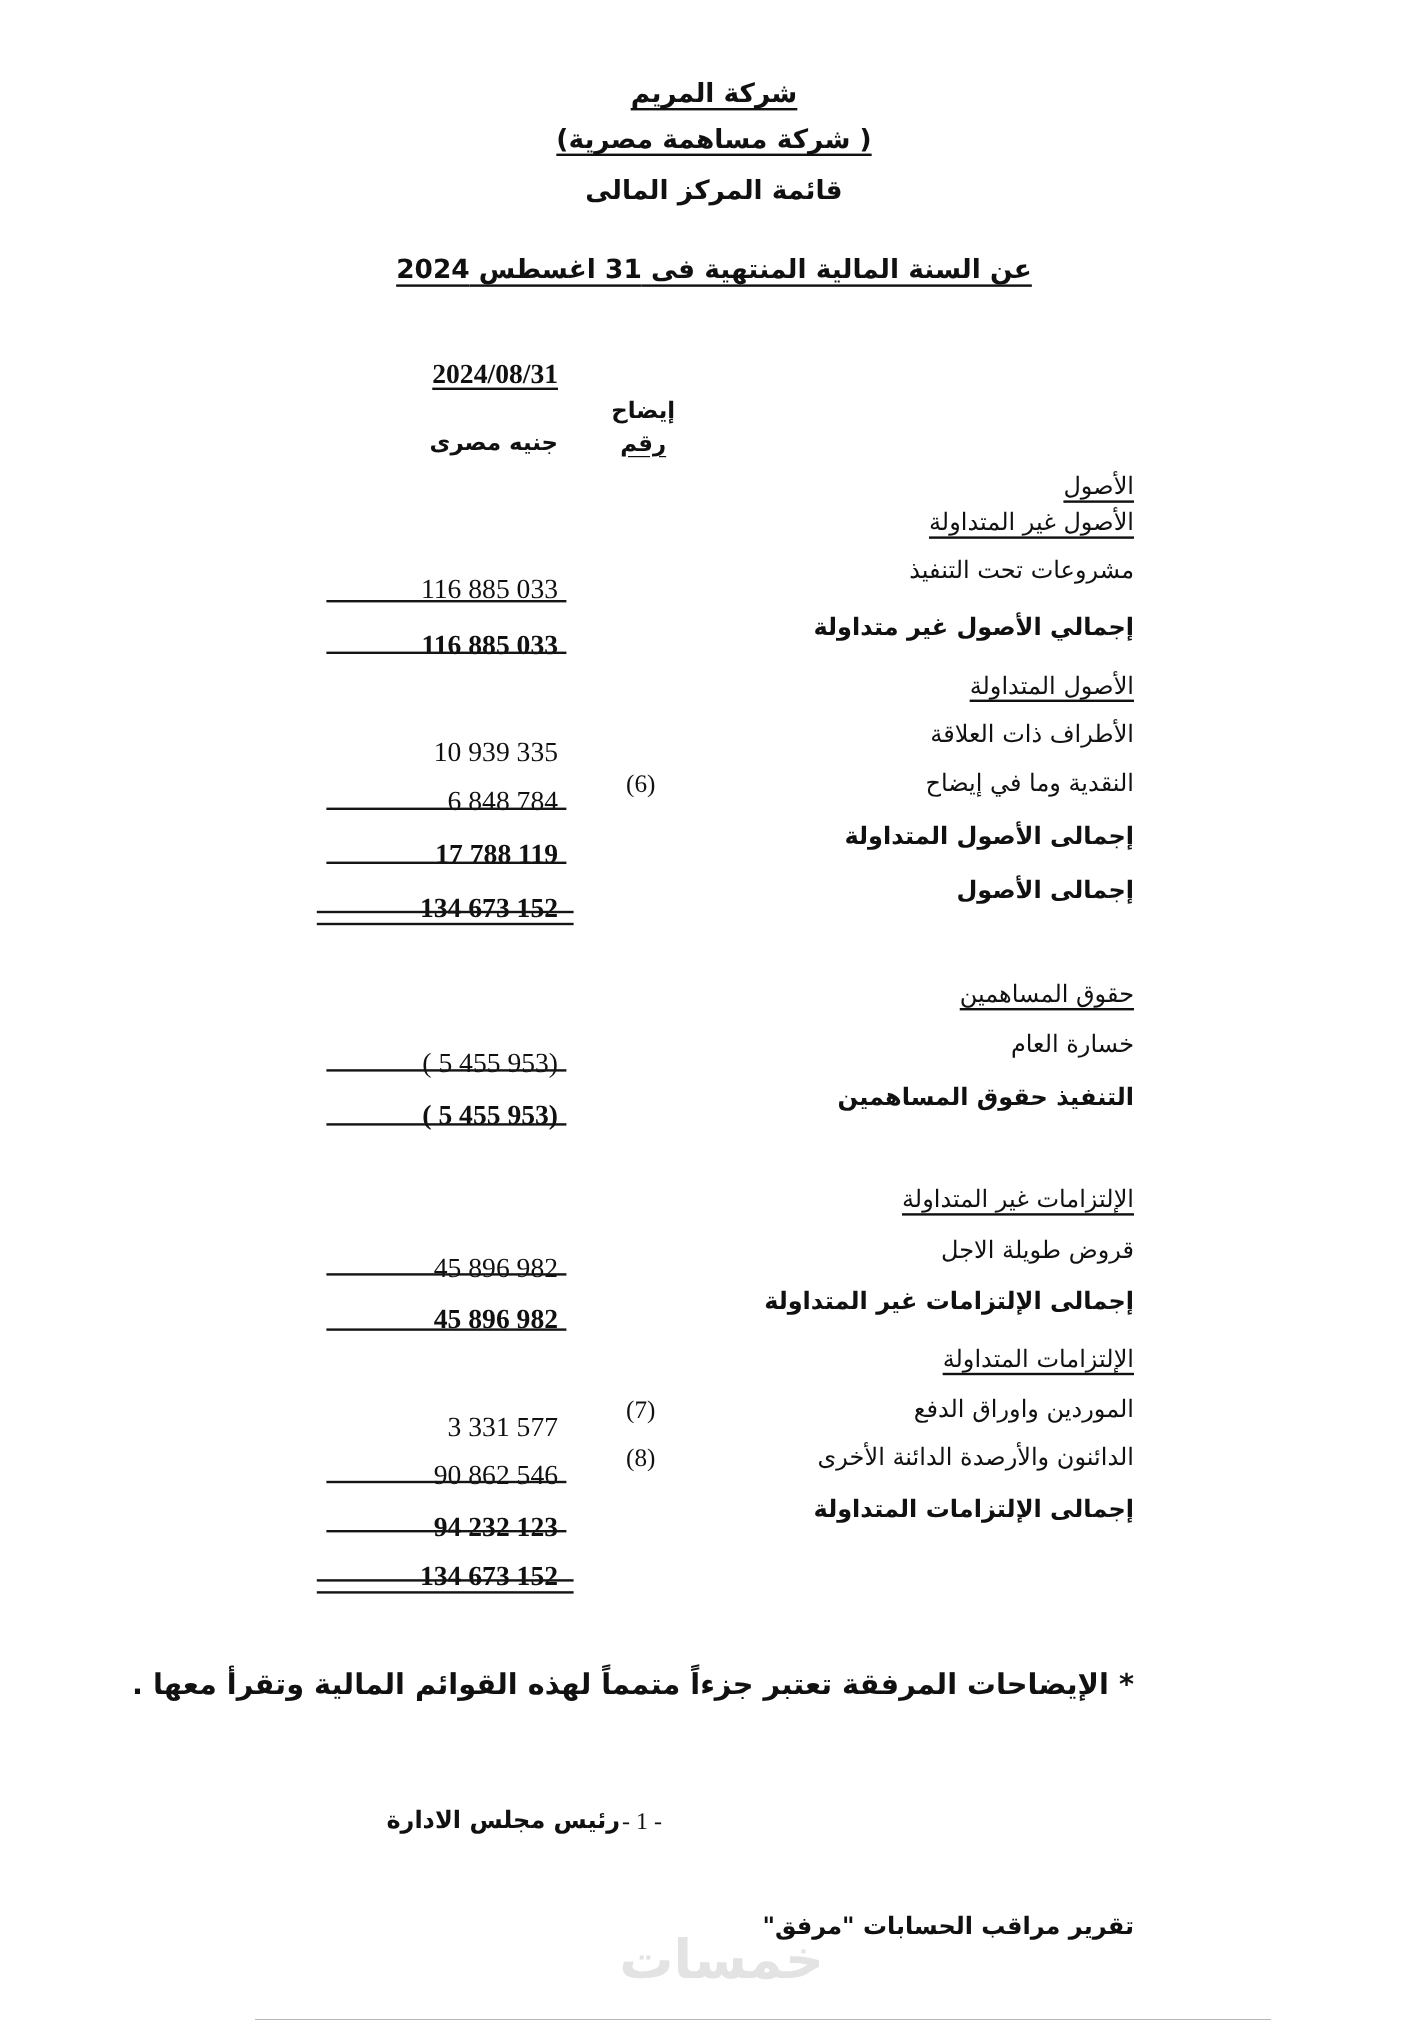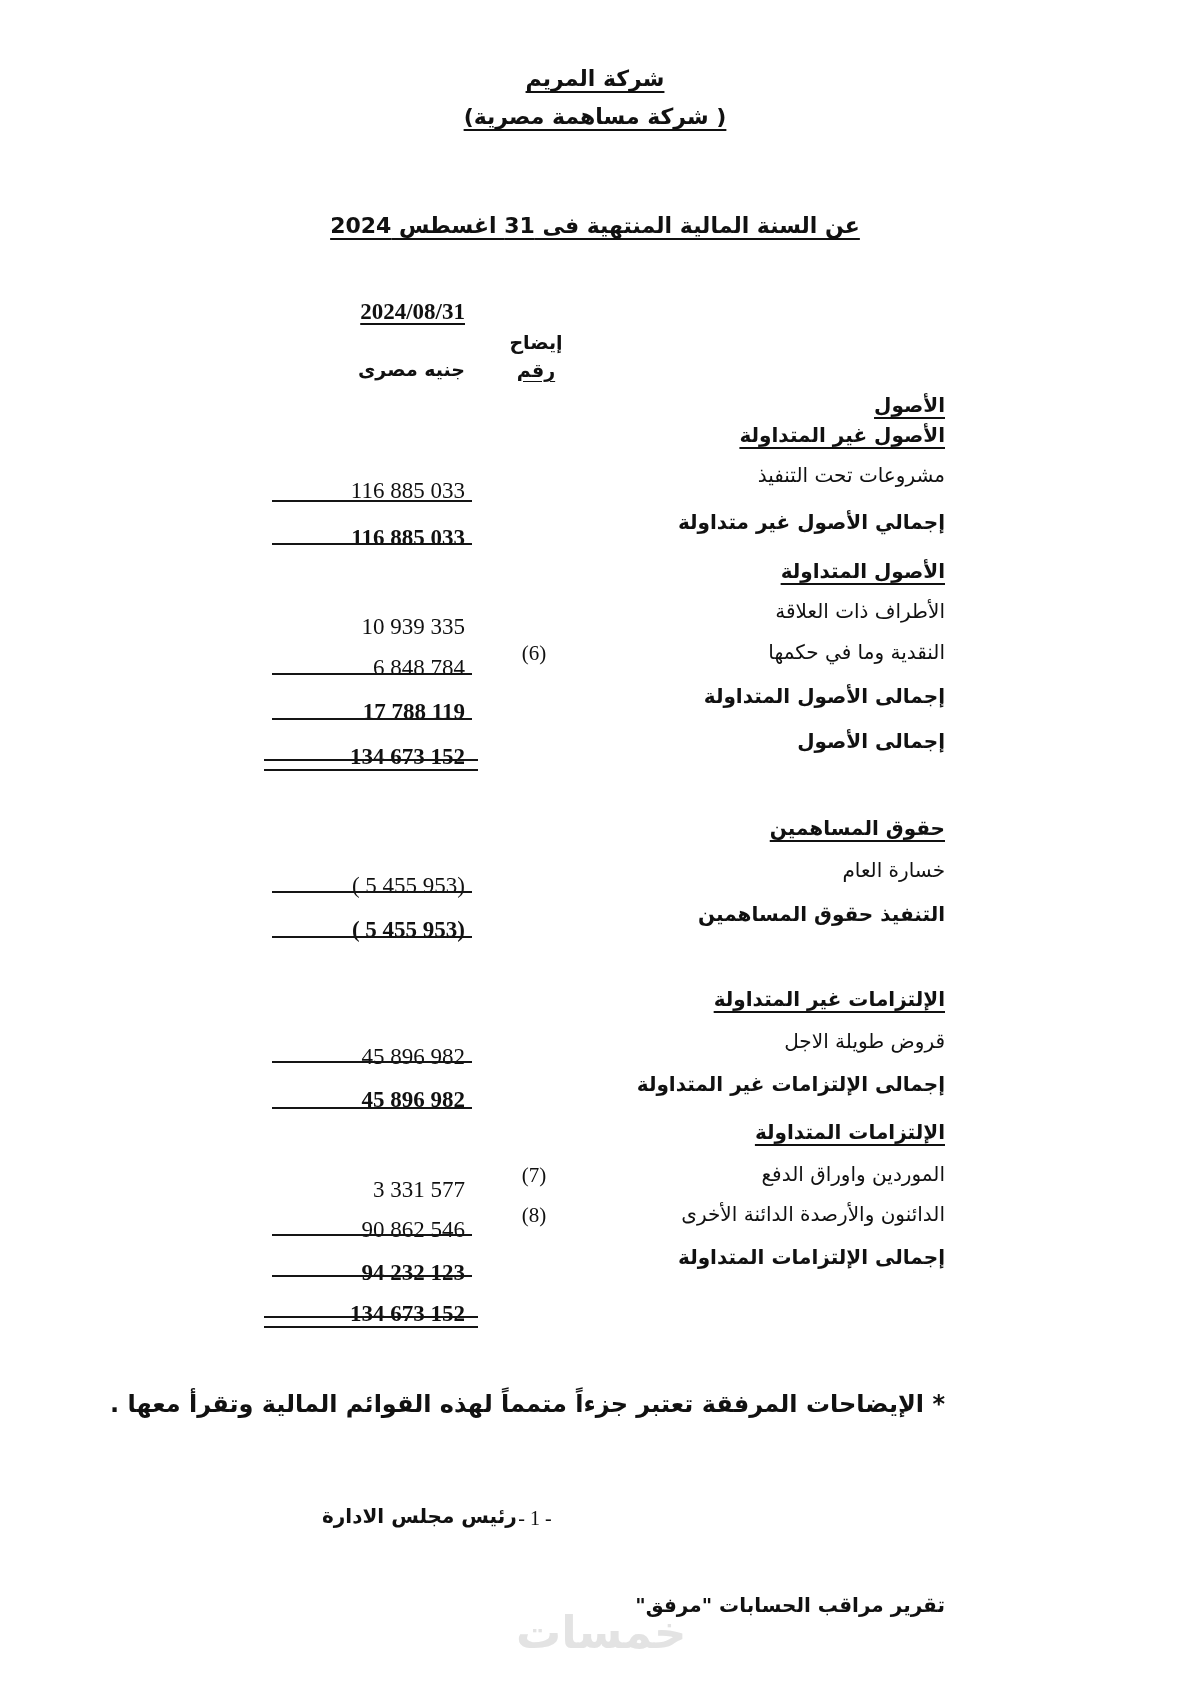--- a/index.html
+++ b/index.html
@@ -27,21 +27,21 @@
   .cur-head{
     position:absolute; left:240px; width:225px; top:358px; text-align:right;
     font-weight:bold; font-size:19px; direction:rtl; white-space:nowrap;
   }
   
   .row{ position:absolute; left:240px; width:705px; height:30px; }
   .row .label{
     position:absolute; right:0; top:0; height:30px; line-height:30px;
     direction:rtl; white-space:nowrap; font-size:20px;
   }
-  .row.section .label{ font-weight:bold; text-decoration:underline; text-underline-offset:5px; }
+  .row.section .label{ font-weight:normal; text-decoration:underline; text-underline-offset:5px; }
   .row.total .label, .row.grand .label{ font-weight:bold; }
   .row .amount{
     position:absolute; left:0; top:0; width:225px; height:30px; line-height:30px;
     text-align:right; direction:ltr; font-size:23px; font-family:"Liberation Serif", serif;
     white-space:nowrap;
     margin-top:16px;
   }
   .row.total .amount, .row.grand .amount{ font-weight:bold; }
   .row .note{
     position:absolute; left:264px; top:2px; width:60px; height:28px; line-height:28px;
@@ -72,20 +72,21 @@
     font-weight:bold; font-size:45px; color:#e3e3e3; white-space:nowrap;
   }
 </style>
 </head>
 <body>
 
 <div id="page">
 
   <div class="hdr u" style="top:104px;">( شركة مساهمة مصرية)</div>
   <div class="hdr u" style="top:66px;">شركة المريم</div>
+  <div class="hdr" style="top:147px;">قائمة المركز المالى</div>
   <div class="hdr u" style="top:189px;margin-top:24px;">عن السنة المالية المنتهية فى 31 اغسطس 2024</div>
 
   <div class="date-head num">2024/08/31</div>
   <div class="note-head">
     <div class="l1">إيضاح</div>
     <div class="l2">رقم</div>
   </div>
   <div class="cur-head">جنيه مصرى</div>
 
   <div id="sheet">
@@ -106,21 +107,21 @@
       <div class="rule" style="top: 500px;"></div>
       <div class="rule" style="top: 543px;"></div>
       <div class="row section" style="top: 556px;">
         <div class="label">الأصول المتداولة</div>
       </div>
       <div class="row item" style="top: 596px;">
         <div class="label">الأطراف ذات العلاقة</div>
         <div class="amount">10 939 335</div>
       </div>
       <div class="row item" style="top: 637px;">
-        <div class="label">النقدية وما في حكمها</div>
+        <div class="label">النقدية وما في إيضاح</div>
         <div class="note num">(6)</div>
         <div class="amount">6 848 784</div>
       </div>
       <div class="row total" style="top: 681px;">
         <div class="label">إجمالى الأصول المتداولة</div>
         <div class="amount">17 788 119</div>
       </div>
       <div class="rule" style="top: 673px;"></div>
       <div class="rule" style="top: 718px;"></div>
       <div class="row grand" style="top: 726px;">

